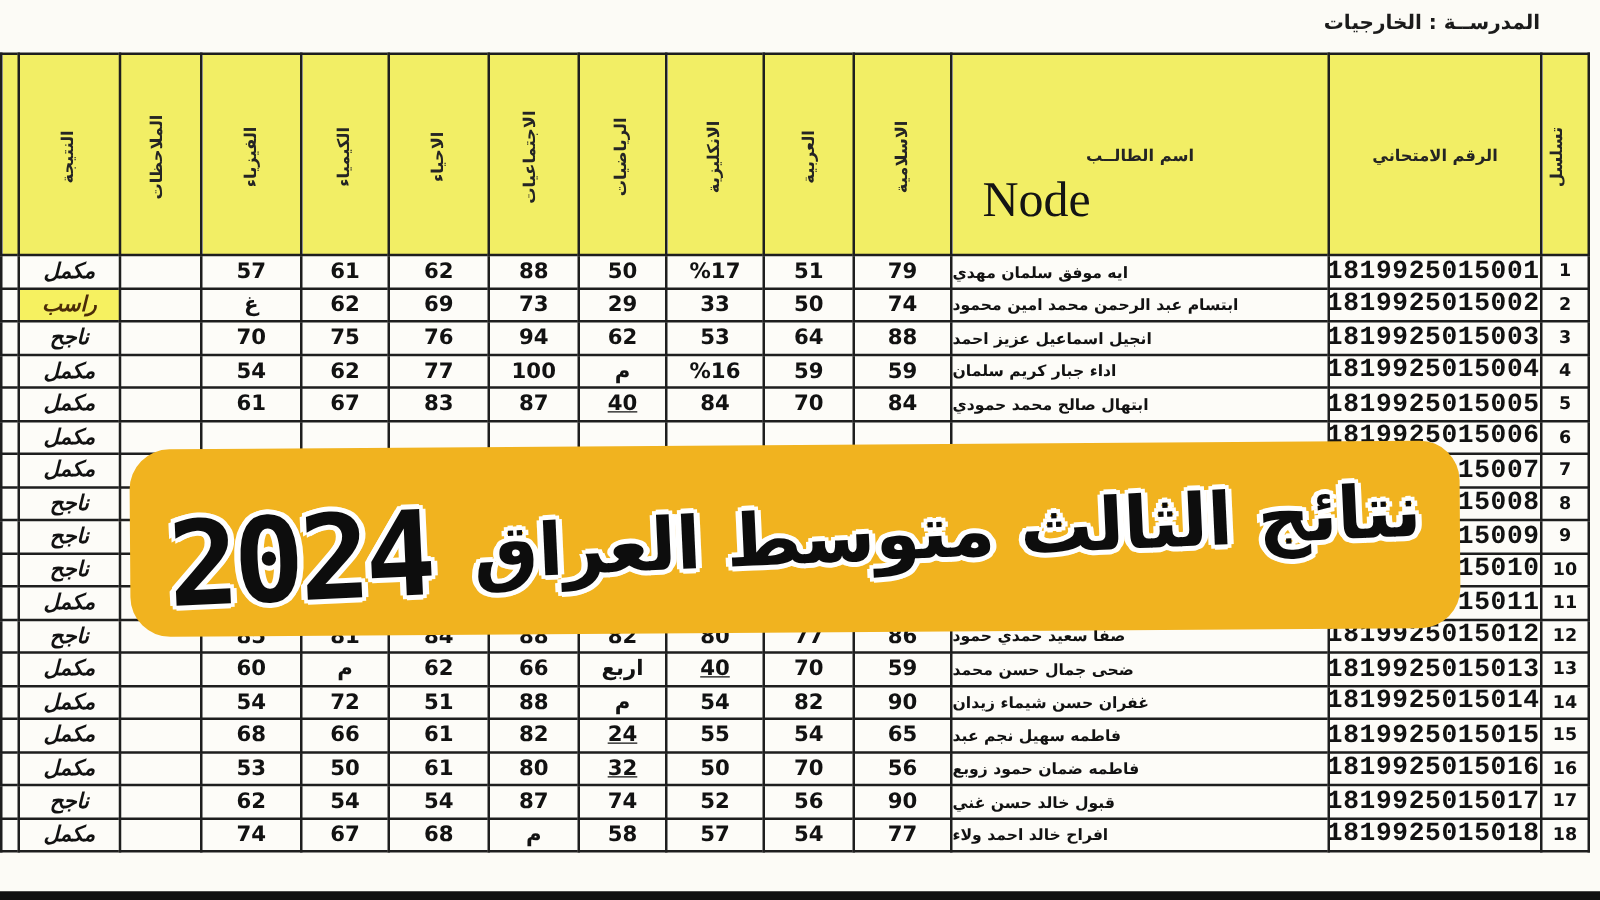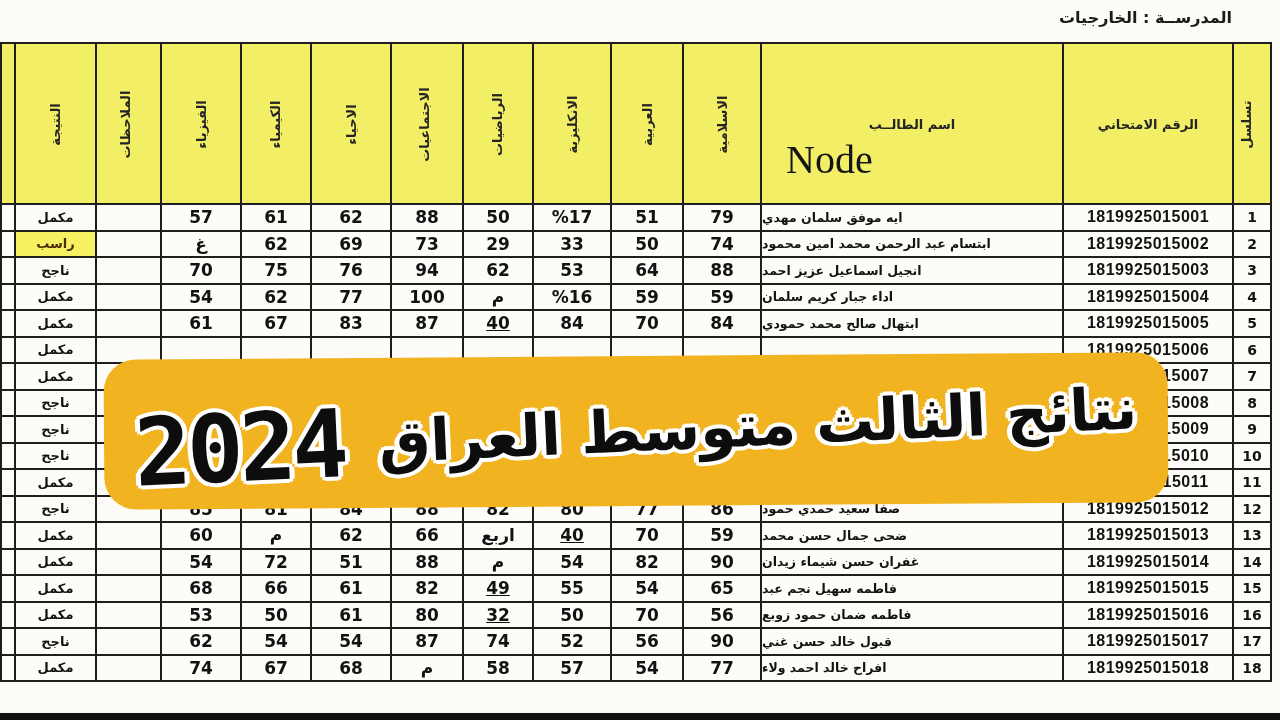--- a/index.html
+++ b/index.html
@@ -29,25 +29,25 @@
   .rot{
     display:inline-block;transform:rotate(-90deg);white-space:nowrap;
     font-size:13px;font-weight:bold;color:#242424;
   }
   .h-flat{font-size:13px;font-weight:bold;color:#242424;}
   tbody td{
     height:24.5px;text-align:center;vertical-align:middle;
     font-weight:bold;color:#121212;background:#fdfcf8;
   }
   td.c-serial{font-size:14px;}
-  td.c-exam{font-size:16px;letter-spacing:.5px;font-family:Liberation Sans, sans-serif;margin-left:8px;}
+  td.c-exam{font-size:21px;letter-spacing:.5px;font-family:Liberation Mono, monospace;margin-left:8px;}
   td.c-name{font-size:12.5px;text-align:left;padding-right:4px;font-weight:bold;}
   td.c-mark{font-size:17px;}
   td.c-mark.u{text-decoration:underline;}
-  td.c-result{font-size:13px;}
+  td.c-result{font-size:17px;font-style:italic;}
   td.c-result.hl{background:#f6f160;color:#4a2c08;}
   td.c-cut{background:#fdfcf8;}
   th.th-cut{background:#f2ee65;}
   
   .banner{
     position:absolute;left:104px;top:356px;width:1064px;height:150px;
     background:#f1b31f;border-radius:32px;z-index:5;
     display:flex;align-items:center;justify-content:center;
     transform:rotate(-.4deg);
   }
@@ -334,21 +334,21 @@
         <td class="c-result">مكمل</td>
         <td class="c-cut"></td>
       </tr>
       <tr>
         <td class="c-serial">15</td>
         <td class="c-exam">1819925015015</td>
         <td class="c-name">فاطمه سهيل نجم عبد</td>
         <td class="c-mark">65</td>
         <td class="c-mark">54</td>
         <td class="c-mark">55</td>
-        <td class="c-mark u">49</td>
+        <td class="c-mark u">24</td>
         <td class="c-mark">82</td>
         <td class="c-mark">61</td>
         <td class="c-mark">66</td>
         <td class="c-mark">68</td>
         <td class="c-notes"></td>
         <td class="c-result">مكمل</td>
         <td class="c-cut"></td>
       </tr>
       <tr>
         <td class="c-serial">16</td>

